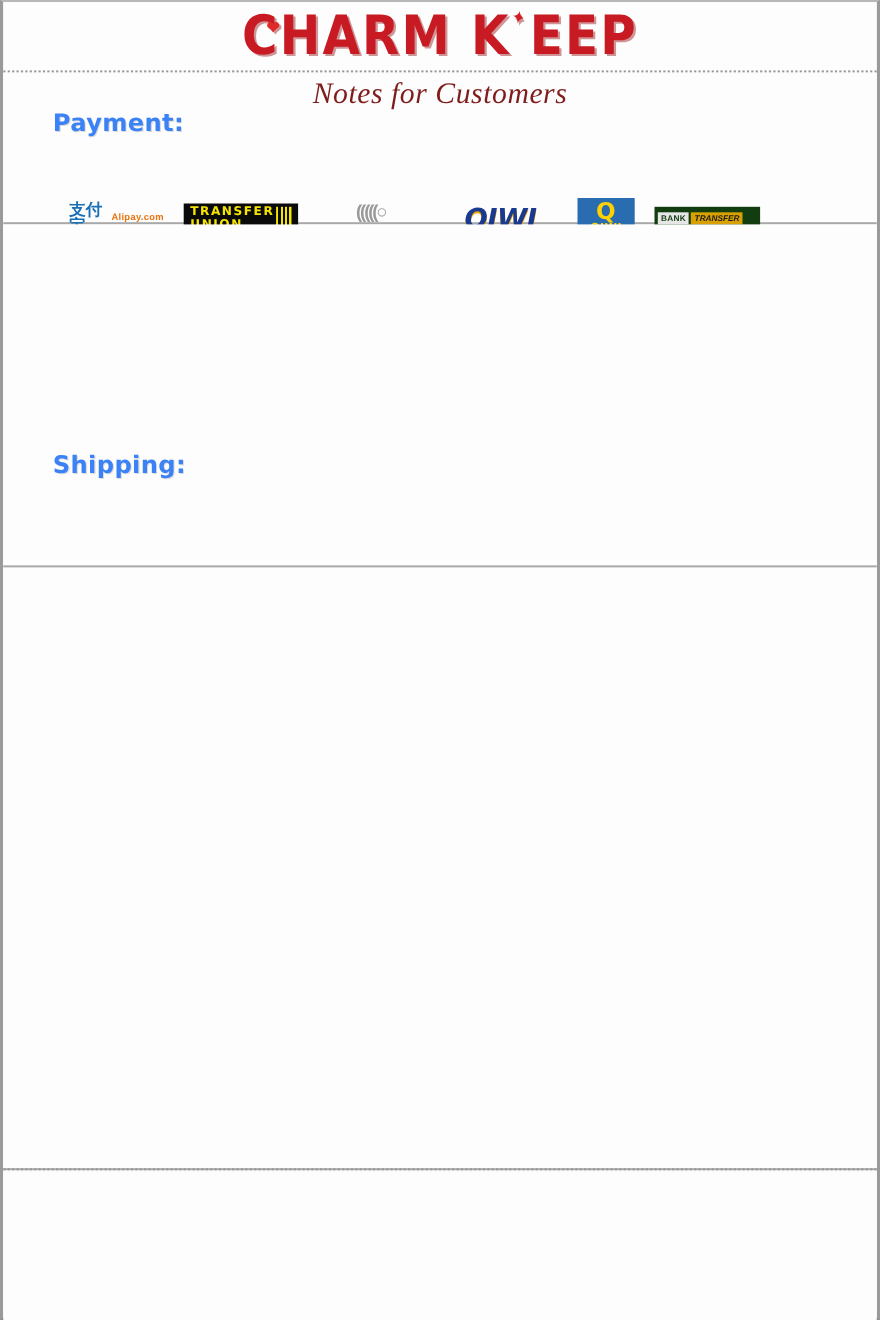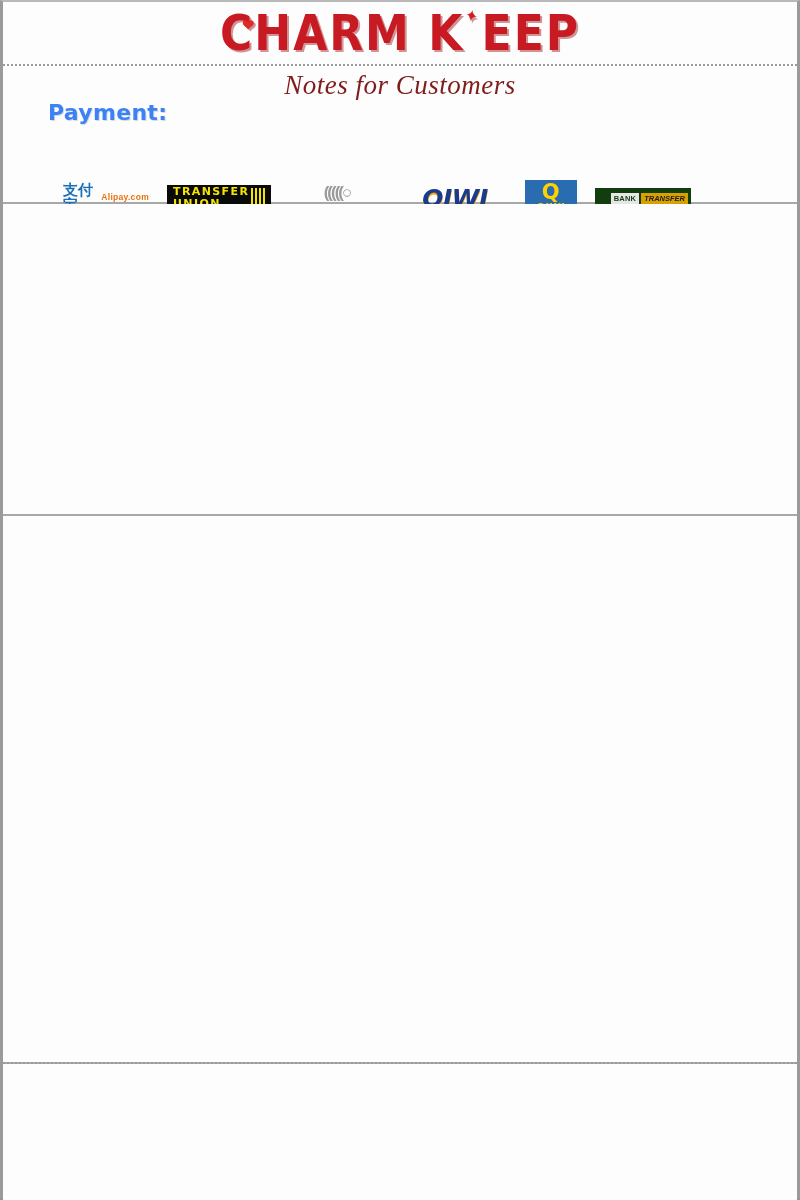--- a/index.html
+++ b/index.html
@@ -143,21 +143,21 @@
     font-family:"DejaVu Sans", sans-serif;
     text-shadow: 0 2px 0 #f0a800;
   }
   .logo-qiwi {
     width:52px; height:36px; background:#2a6cb0; color:#ffd100;
     display:flex; flex-direction:column; align-items:center; justify-content:center;
     font-weight:800; font-size:10px; letter-spacing:0.5px; font-family:"DejaVu Sans",sans-serif;
   }
   .qiwi-q { font-size:21px; line-height:19px; }
   .logo-bt {
-    width:96px; height:20px; background:#123d0f; display:flex; align-items:center; justify-content:flex-end;
+    width:96px; height:20px; background:#123d0f; display:flex; align-items:center; justify-content:flex-start;
     gap:2px; padding:0 3px; box-sizing:border-box;
   }
   .bt-a { background:#e6e6e6; color:#123d0f; font-weight:800; font-size:7.5px; padding:1px 3px; letter-spacing:0.2px;}
   .bt-b { background:#d8a000; color:#1b1b1b; font-weight:800; font-style:italic; font-size:7.5px; padding:1px 3px;}
 
   
   #shipping-section { height: 310px; }
   .ship-title { position:absolute; left:45px; top:207px; }
   .bullets { position:absolute; left:68px; top:241px; width:700px; }
   .bullets li {
@@ -308,20 +308,21 @@
         <div class="logo-bt">
           <span class="bt-a">BANK</span>
           <span class="bt-b">TRANSFER</span>
         </div>
       </div>
 
       <div class="pay-note">If you have some questions about payment, please feel free to contact us.</div>
     </div>
 
     <div class="sec" id="shipping-section">
+      <div class="sec-title ship-title">Shipping:</div>
 
 
       <div class="carrier-row" style="left:40px; top:318px; width:420px;">
         <div class="logo-dhl">
           <span>DHL</span>
           <span class="dhl-sub">WORLDWIDE EXPRESS</span>
         </div>
         <div class="carrier-text" style="margin-left:26px;">will take 3-5 working days</div>
       </div>
 

